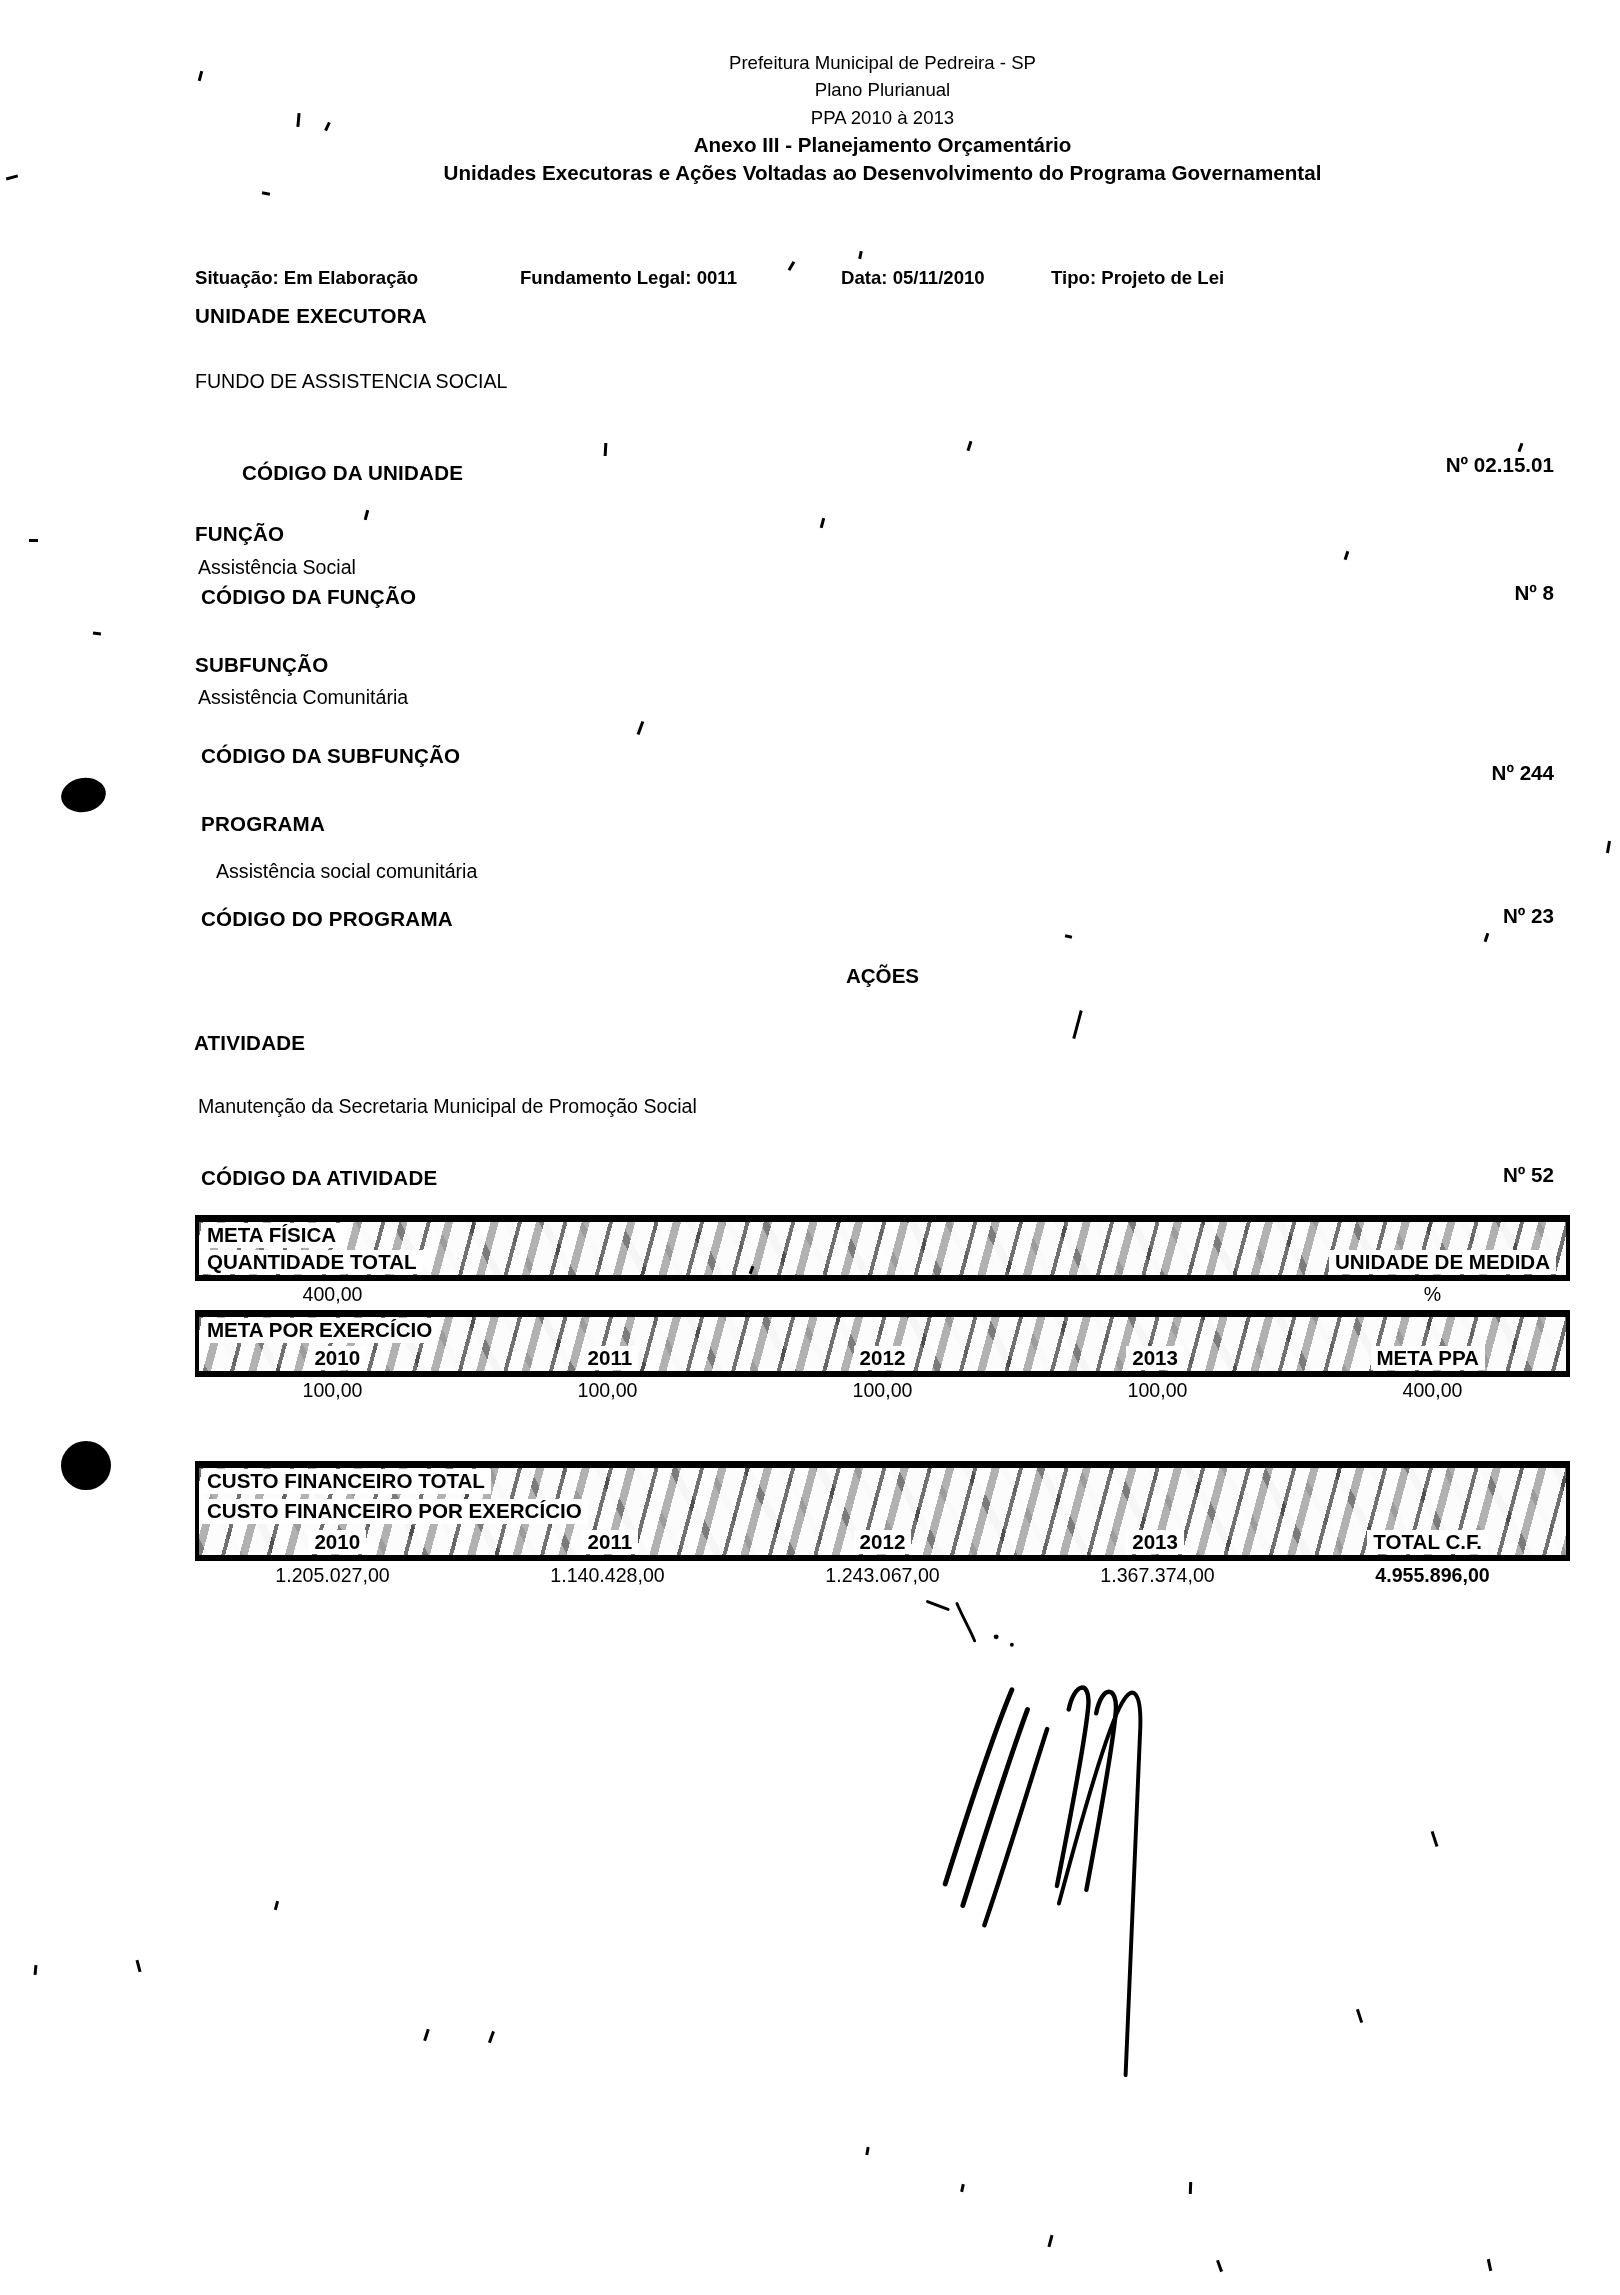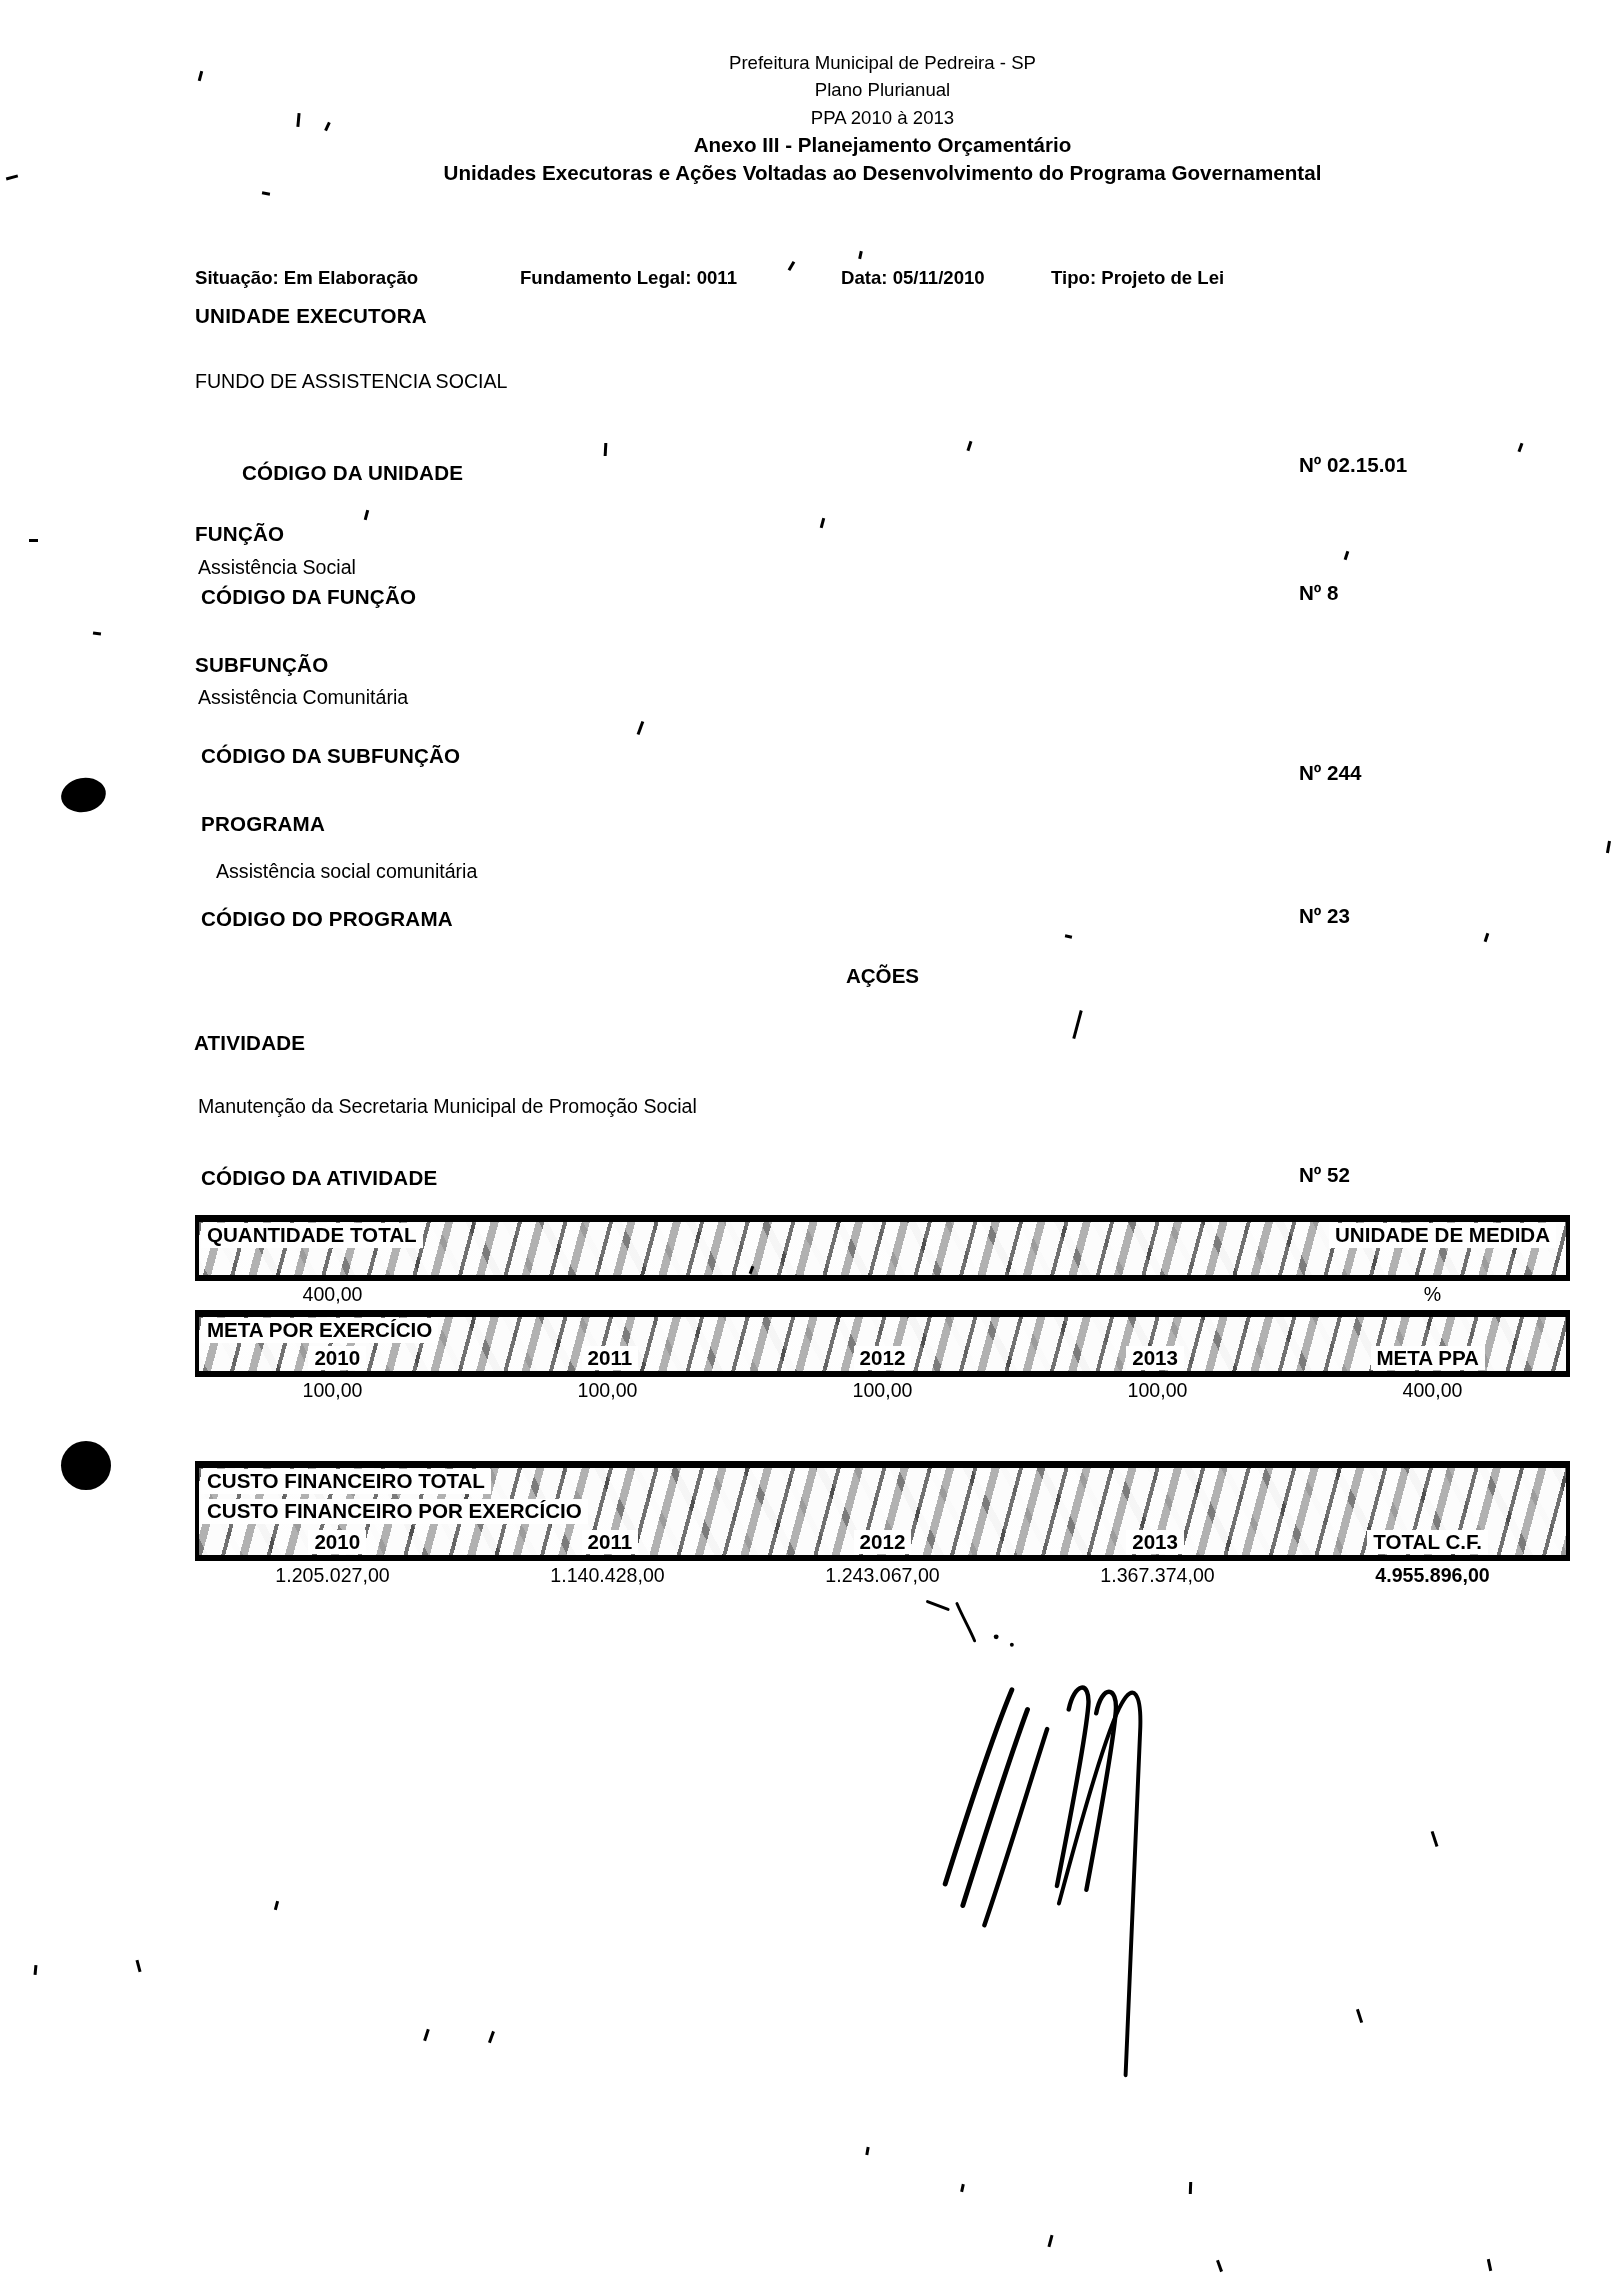--- a/index.html
+++ b/index.html
@@ -11,21 +11,21 @@
   .b{font-weight:700;}
   
   .titleblock{top:49px;left:195px;width:1375px;text-align:center;font-size:18.6px;line-height:27.4px;}
   .titleblock .big{font-size:20.6px;font-weight:700;}
   
   .status-item{top:267px;font-size:18.6px;font-weight:700;white-space:nowrap;}
   .st-sit{left:195px;} .st-fund{left:520px;} .st-data{left:841px;} .st-tipo{left:1051px;}
   
   .lbl{font-weight:700;font-size:20.6px;white-space:nowrap;letter-spacing:0.2px;}
   .val{font-size:19.6px;white-space:nowrap;}
-  .code{left:1299px;width:255px;text-align:left;font-weight:700;font-size:20.6px;white-space:nowrap;}
+  .code{left:1299px;width:255px;text-align:right;font-weight:700;font-size:20.6px;white-space:nowrap;}
   .acoes{left:195px;width:1375px;text-align:center;font-weight:700;font-size:20.6px;}
   
   .bar{
     left:195px;width:1375px;box-sizing:border-box;
     border:4.9px solid #000;border-top-width:7.8px;border-bottom-width:6.9px;
     background-color:#e3e3e3;
     background-image:
       repeating-linear-gradient(105deg, rgba(0,0,0,.50) 0 3.9px, rgba(255,255,255,.95) 3.9px 17.6px, rgba(0,0,0,.22) 17.6px 25.5px, rgba(255,255,255,.90) 25.5px 44px),
       repeating-linear-gradient(62deg, rgba(0,0,0,.30) 0 7.8px, rgba(255,255,255,0) 7.8px 33px, rgba(0,0,0,.12) 33px 39px, rgba(255,255,255,0) 39px 65px);
     display:flex;flex-direction:column;justify-content:space-between;
@@ -87,20 +87,23 @@
   <div class="abs code" style="top:904px;">Nº 23</div>
 
   <div class="abs acoes" style="top:964px;">AÇÕES</div>
 
   <div class="abs lbl" style="top:1031px;left:194px;">ATIVIDADE</div>
   <div class="abs val" style="top:1095px;left:198px;">Manutenção da Secretaria Municipal de Promoção Social</div>
   <div class="abs lbl" style="top:1166px;left:201px;">CÓDIGO DA ATIVIDADE</div>
   <div class="abs code" style="top:1163px;">Nº 52</div>
 
   <div id="bar1" class="abs bar">
+    <div class="bar-row">
+      <span class="patch">META FÍSICA</span>
+    </div>
     <div class="bar-row">
       <span class="patch">QUANTIDADE TOTAL</span>
       <span class="patch" style="margin-right:8px;">UNIDADE DE MEDIDA</span>
     </div>
   </div>
 
   <div id="vals1" class="abs vgrid">
     <span>400,00</span>
     <span></span>
       <span></span>

